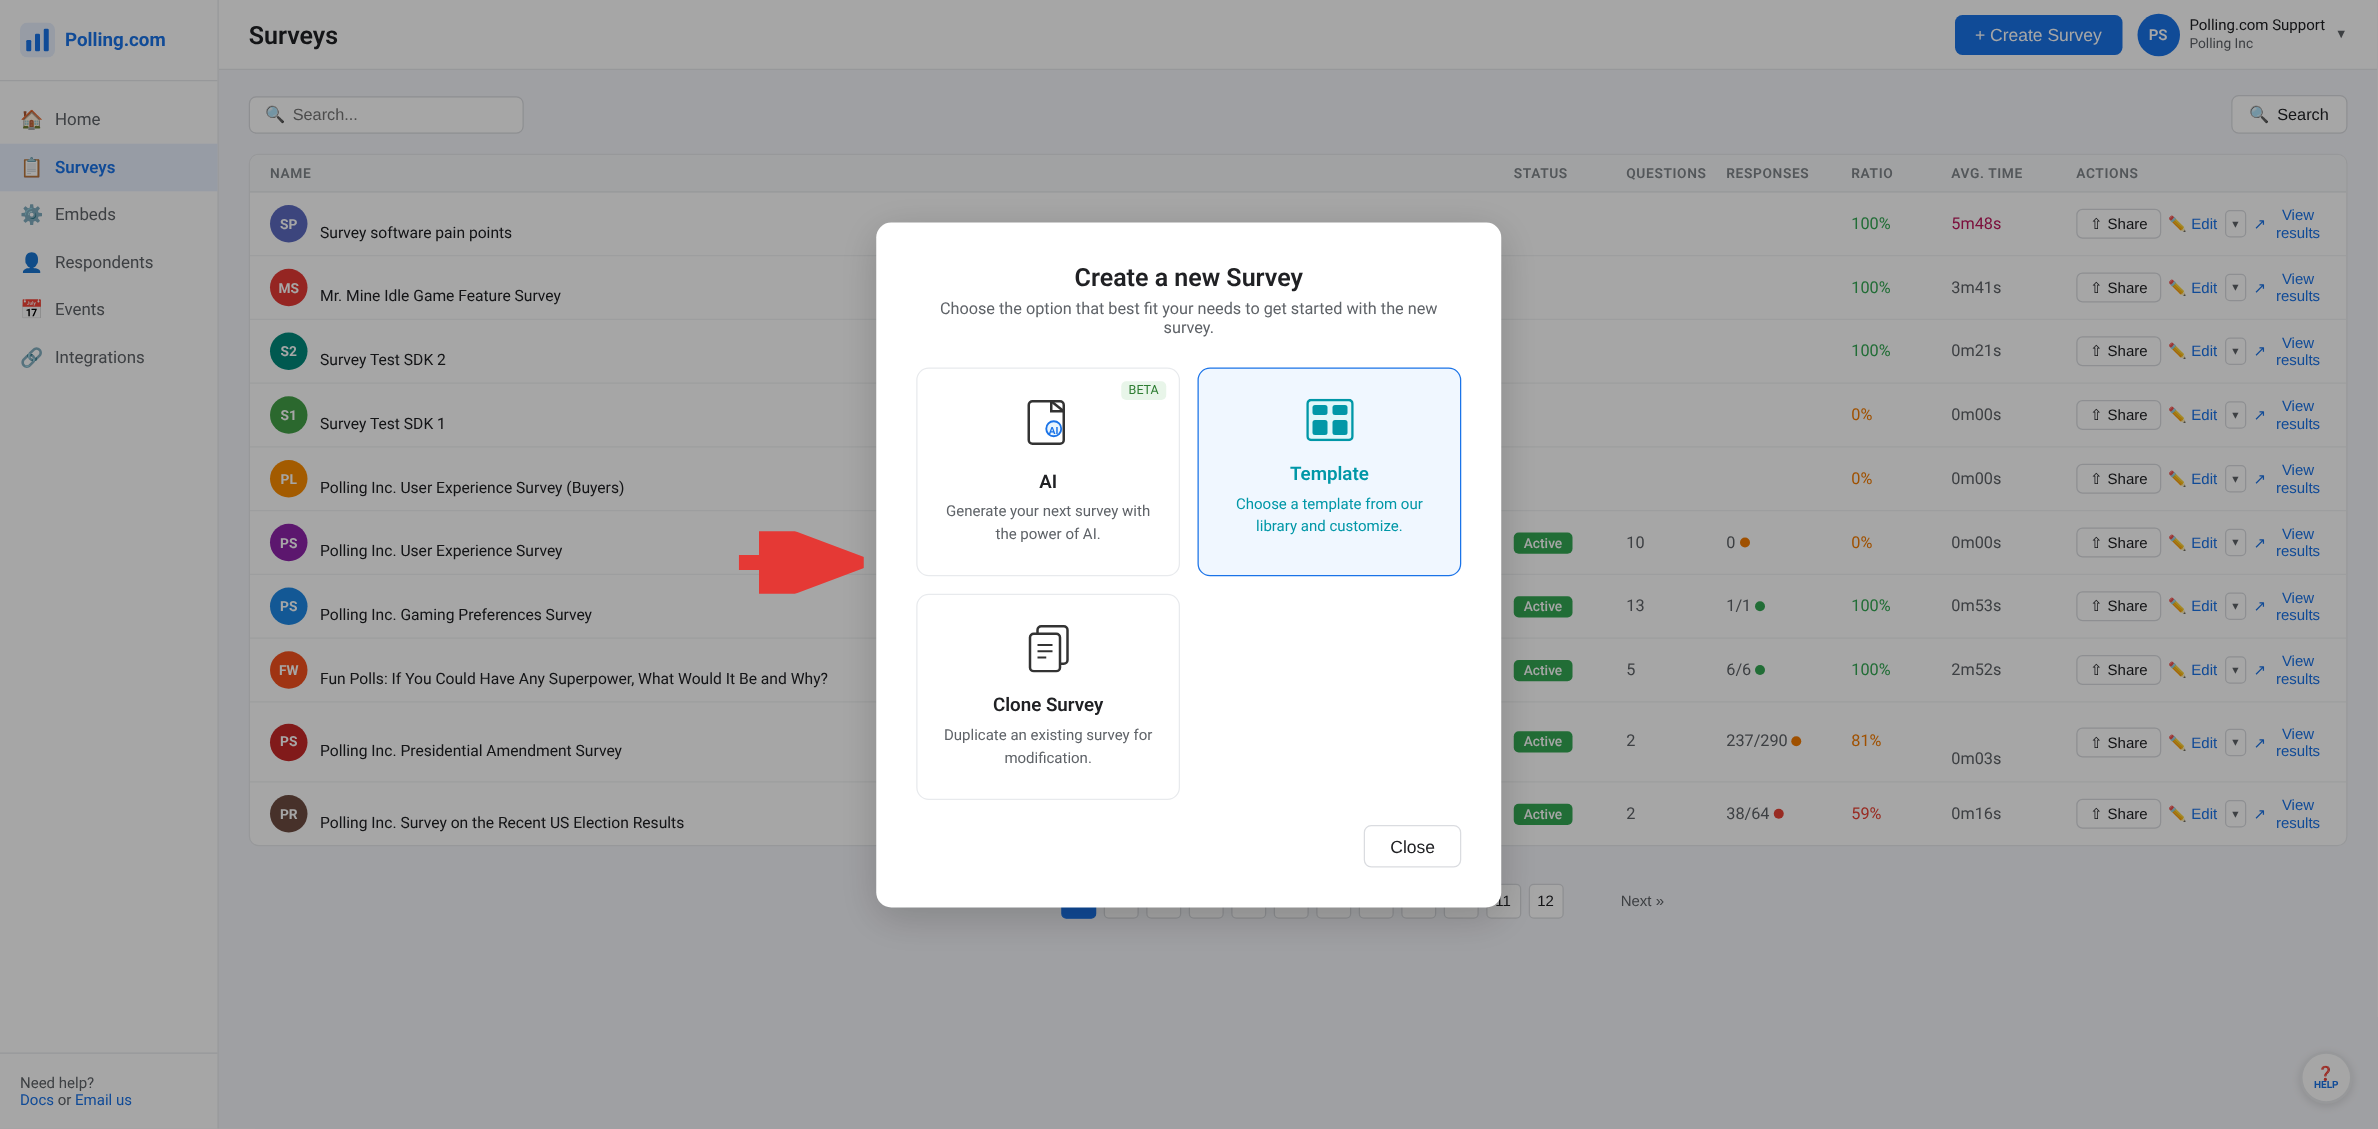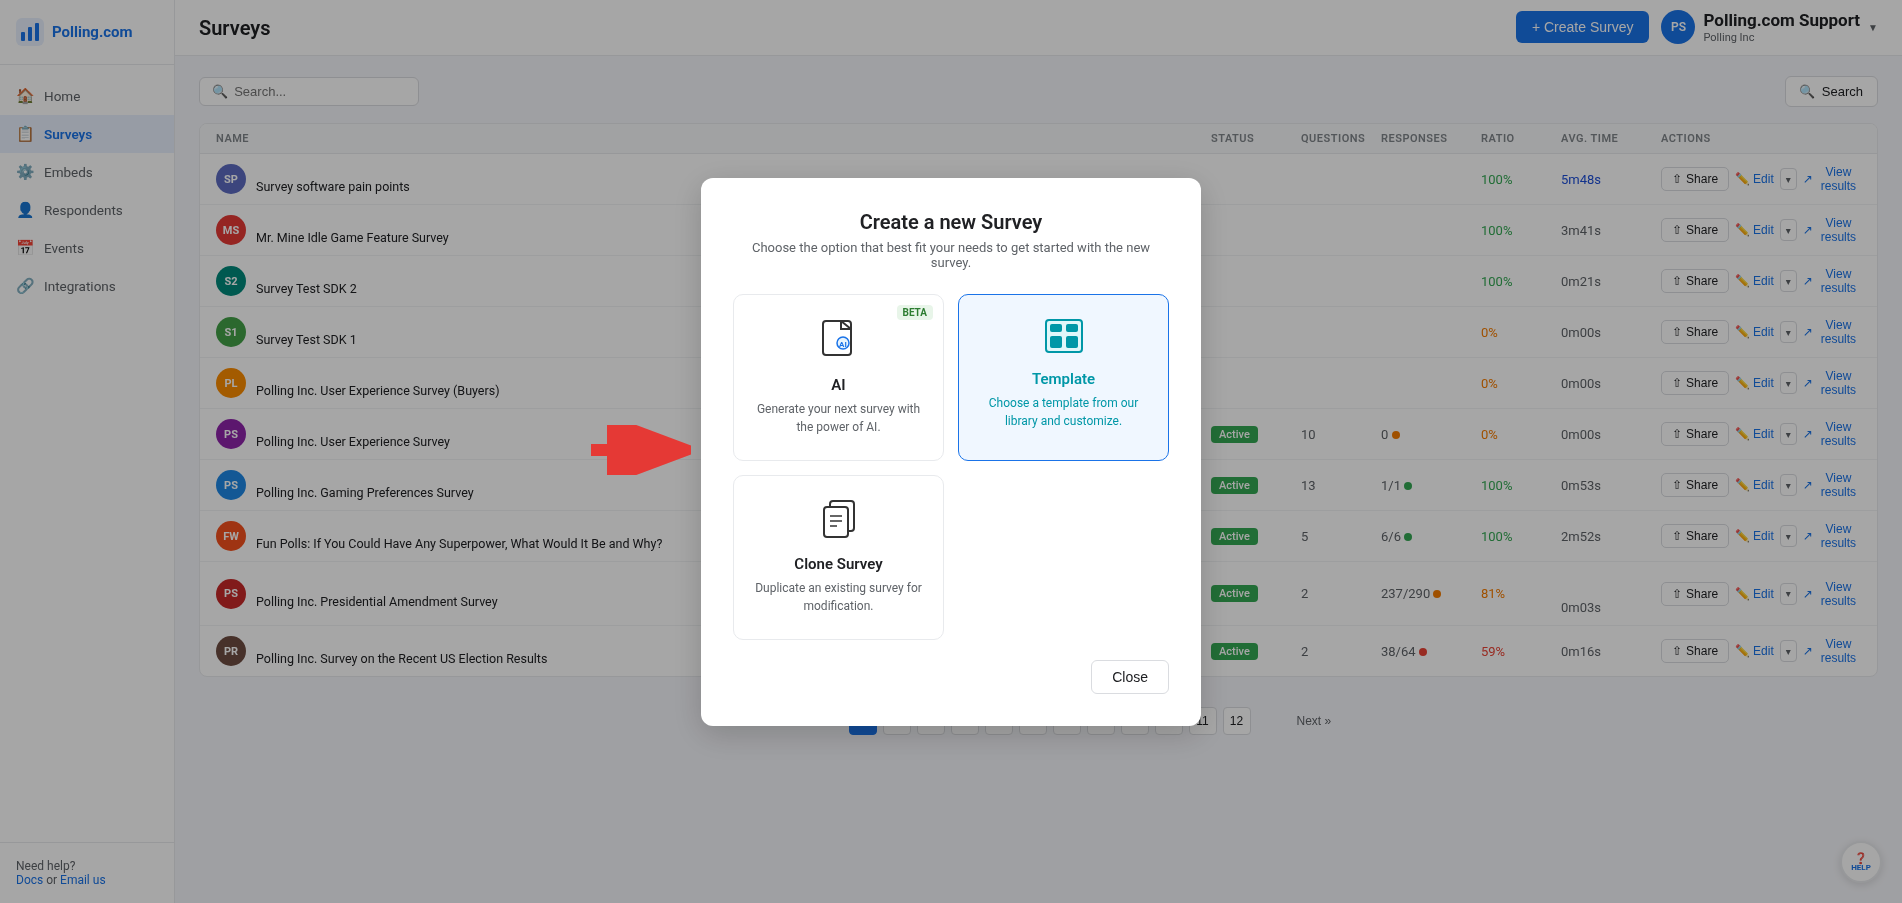--- a/index.html
+++ b/index.html
@@ -113,21 +113,21 @@
       font-size: 12px;
       font-weight: 600;
     }
     .user-info {
       display: flex;
       align-items: center;
       gap: 8px;
       cursor: pointer;
     }
     .user-details { line-height: 1.3; }
-    .user-name { font-size: 17px; font-weight: 700; color: #202124; }
+    .user-name { font-size: 12px; font-weight: 400; color: #202124; }
     .user-sub { font-size: 11px; color: #5f6368; }
     .chevron-down { font-size: 10px; color: #5f6368; }
 
     
     .content {
       flex: 1;
       padding: 20px 24px;
       overflow-y: auto;
       position: relative;
     }
@@ -406,21 +406,21 @@
       line-height: 1.5;
     }
     .modal-option-desc.teal { color: #0097a7; }
     .beta-badge {
       position: absolute;
       top: 10px;
       right: 10px;
       background: #e8f5e9;
       color: #2e7d32;
       font-size: 10px;
-      font-weight: 700;
+      font-weight: 400;
       padding: 2px 6px;
       border-radius: 4px;
     }
     .modal-footer {
       display: flex;
       justify-content: flex-end;
     }
     .btn-close-modal {
       border: 1px solid #dadce0;
       background: #fff;
@@ -521,21 +521,21 @@
       <div id="table-body">
           <div class="table-row">
     <div class="survey-name">
       <div class="avatar-circle" style="background:#5c6bc0">SP</div>
       <span style="font-size:12.5px;">Survey software pain points</span>
     </div>
     <div></div>
     <div style="color:#5f6368;"></div>
     <div style="color:#5f6368;"> </div>
     <div class="pct-green">100%</div>
-    <div style="color:#1d4ed8;">5m48s</div>
+    <div style="color:#be185d;">5m48s</div>
     <div class="actions-cell">
       <button class="btn-share">
         <span>⇧</span>
         <span>Share</span>
       </button>
       <button class="btn-edit">
         <span>✏️</span>
         <span>Edit</span>
       </button>
       <button class="btn-dropdown">▾</button>

